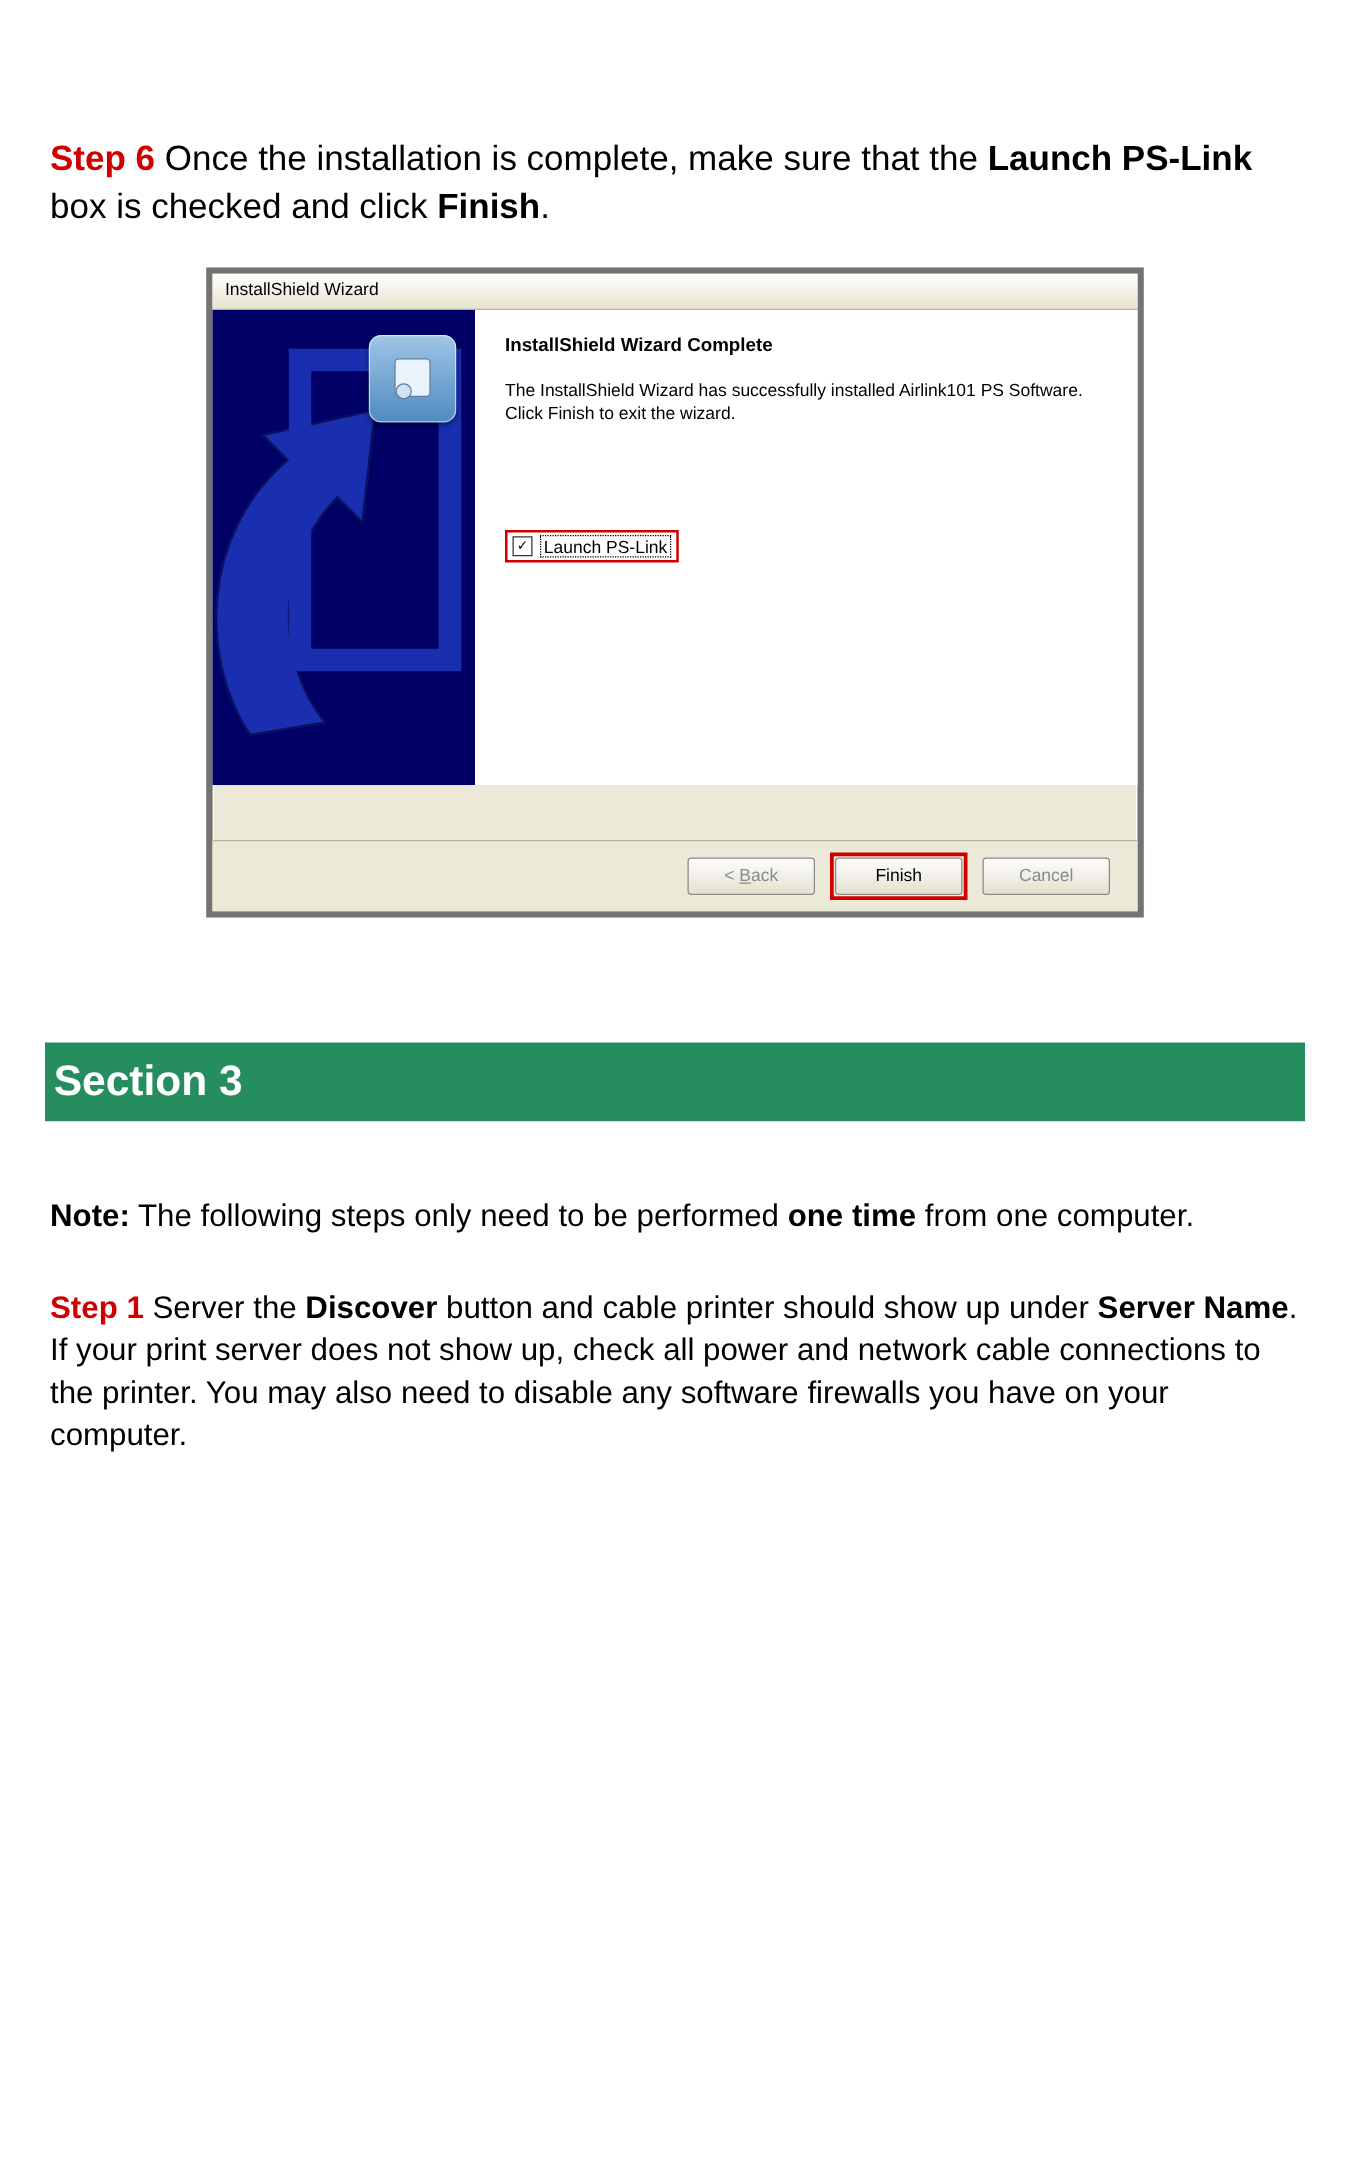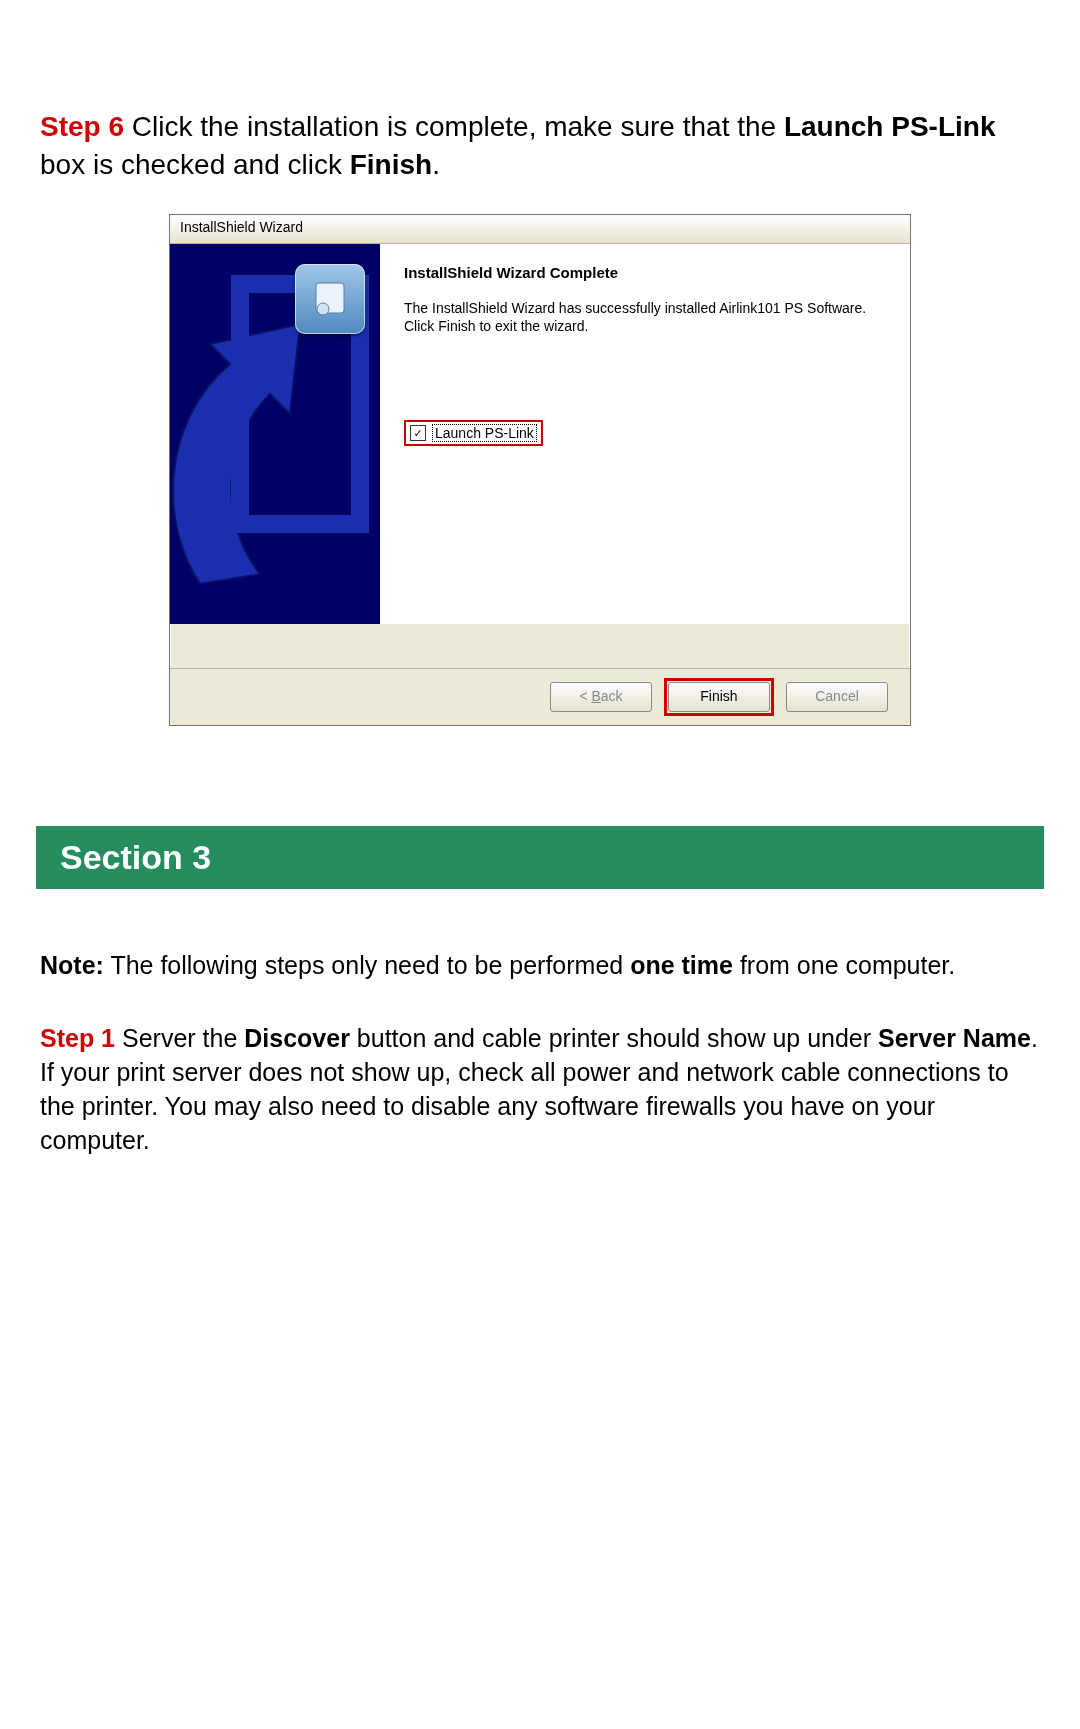--- a/index.html
+++ b/index.html
@@ -22,21 +22,21 @@
     color: #d00000;
     font-weight: bold;
   }
   .bold {
     font-weight: bold;
   }
   
   .win {
     width: 740px;
     margin: 0 auto 100px auto;
-    border: 1px solid #737373;
+    border: 5px solid #737373;
     background: #ece9d8;
     box-shadow: 0 0 0 1px #fff inset;
   }
   .titlebar {
     height: 24px;
     background: linear-gradient(#fff, #e7e3d0);
     border-bottom: 1px solid #b9b49a;
     font-family: Tahoma, Arial, sans-serif;
     font-size: 14px;
     padding: 4px 10px 0 10px;
@@ -147,21 +147,21 @@
   }
   .underline-access {
     text-decoration: underline;
   }
   
   .section-bar {
     background: #268d5e;
     color: #fff;
     font-size: 34px;
     font-weight: bold;
-    padding: 12px 24px;
+    padding: 12px 7px;
     margin: 0 -4px 60px -4px;
   }
   .section-title {
     text-align: center;
     font-size: 40px;
     color: #5f5f5f;
     font-weight: normal;
     margin-bottom: 55px;
   }
   .para {
@@ -170,21 +170,21 @@
     color: #000;
     margin-bottom: 40px;
   }
 </style>
 </head>
 <body>
 
 <div class="page">
 
   <p class="step-line">
-    <span class="step-label">Step 6</span><span> Click the installation is complete, make sure that the </span><span class="bold">Launch PS-Link</span><span> box is checked and click </span><span class="bold">Finish</span><span>.</span>
+    <span class="step-label">Step 6</span><span> Once the installation is complete, make sure that the </span><span class="bold">Launch PS-Link</span><span> box is checked and click </span><span class="bold">Finish</span><span>.</span>
   </p>
 
   <div class="win">
     <div class="titlebar">InstallShield Wizard</div>
     <div class="win-body">
       <div class="side-graphic">
         <svg viewBox="0 0 210 380">
           <rect width="210" height="380" fill="#000066"></rect>
           <path d="M30 340 C -10 280, -10 180, 60 120 L 40 100 L 130 80 L 120 170 L 100 150 C 50 200, 50 280, 90 330 Z" fill="#1a2fb0" stroke="#0a1060" stroke-width="2"></path>
           <polygon points="70,40 190,40 190,280 70,280" fill="none" stroke="#1a2fb0" stroke-width="18"></polygon>

